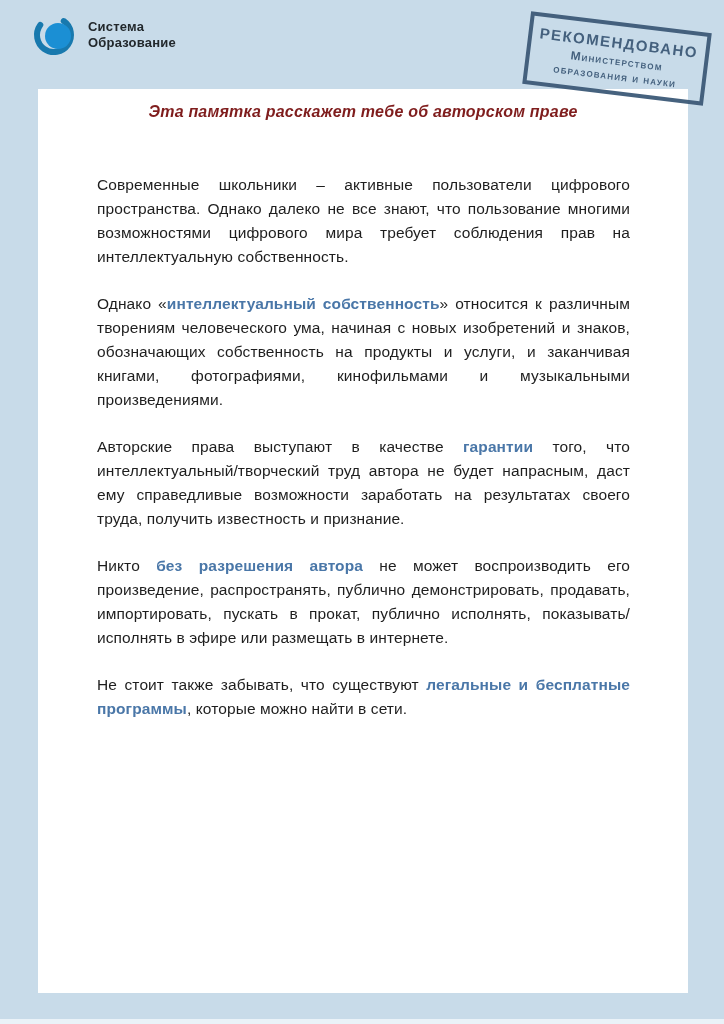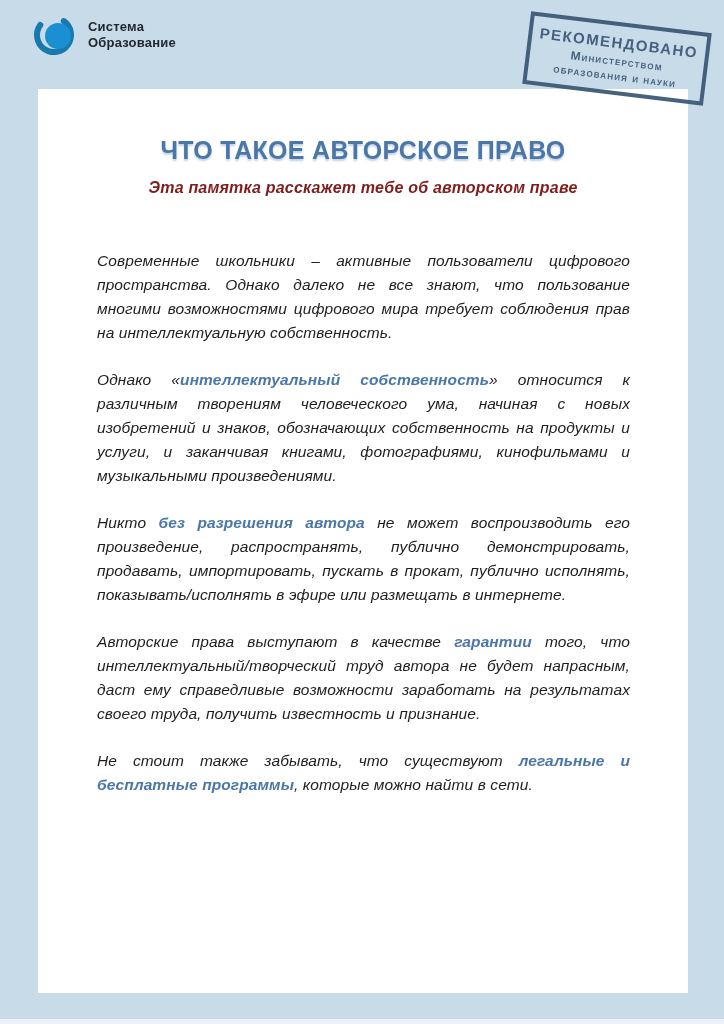--- a/index.html
+++ b/index.html
@@ -45,21 +45,21 @@
     margin:47px 20px 0;text-align:center;
     font-size:25px;font-weight:bold;color:var(--accent);
     letter-spacing:.3px;
     text-shadow:0 2px 2px rgba(118,152,193,.45);
   }
   .doc-subtitle{
     margin:14px 20px 0;text-align:center;
     font-style:italic;font-weight:bold;font-size:16px;color:#7f1d1d;
     letter-spacing:.2px;
   }
-  .doc-body{margin:52px 58px 0 59px;font-style:italic;}
+  .doc-body{margin:52px 58px 0 59px;}
   .doc-body p{
     margin:0 0 23px 0;
     font-size:15.5px;line-height:24px;letter-spacing:.1px;
     text-align:justify;color:var(--ink);
   }
   .doc-body p:last-child{margin-bottom:0;}
   .accent{color:var(--accent);font-weight:bold;}
 </style>
 </head>
 <body>
@@ -77,25 +77,24 @@
     </div>
   </div>
 
   <div class="stamp">
     <div class="stamp-line1">РЕКОМЕНДОВАНО</div>
     <div class="stamp-line2">Министерством</div>
     <div class="stamp-line3">образования и науки</div>
   </div>
 
   <div class="card">
-    <h1 class="doc-title">ЧТО ТАКОЕ АВТОРСКОЕ ПРАВО</h1>
     <div class="doc-subtitle">Эта памятка расскажет тебе об авторском праве</div>
     <div class="doc-body">
         <p><span>Современные школьники – активные пользователи цифрового пространства. Однако далеко не все знают, что пользование многими возможностями цифрового мира требует соблюдения прав на интеллектуальную собственность.</span></p>
         <p><span>Однако «</span><span class="accent">интеллектуальный собственность</span><span>» относится к различным творениям человеческого ума, начиная с новых изобретений и знаков, обозначающих собственность на продукты и услуги, и заканчивая книгами, фотографиями, кинофильмами и музыкальными произведениями.</span></p>
+        <p><span>Авторские права выступают в качестве </span><span class="accent">гарантии</span><span> того, что интеллектуальный/творческий труд автора не будет напрасным, даст ему справедливые возможности заработать на результатах своего труда, получить известность и признание.</span></p>
         <p><span>Никто </span><span class="accent">без разрешения автора</span><span> не может воспроизводить его произведение, распространять, публично демонстрировать, продавать, импортировать, пускать в прокат, публично исполнять, показывать/исполнять в эфире или размещать в интернете.</span></p>
-        <p><span>Авторские права выступают в качестве </span><span class="accent">гарантии</span><span> того, что интеллектуальный/творческий труд автора не будет напрасным, даст ему справедливые возможности заработать на результатах своего труда, получить известность и признание.</span></p>
         <p><span>Не стоит также забывать, что существуют </span><span class="accent">легальные и бесплатные программы</span><span>, которые можно найти в сети.</span></p>
       </div>
   </div>
 
   <div class="bottom-edge"></div>
 </div>
 
 </body></html>

